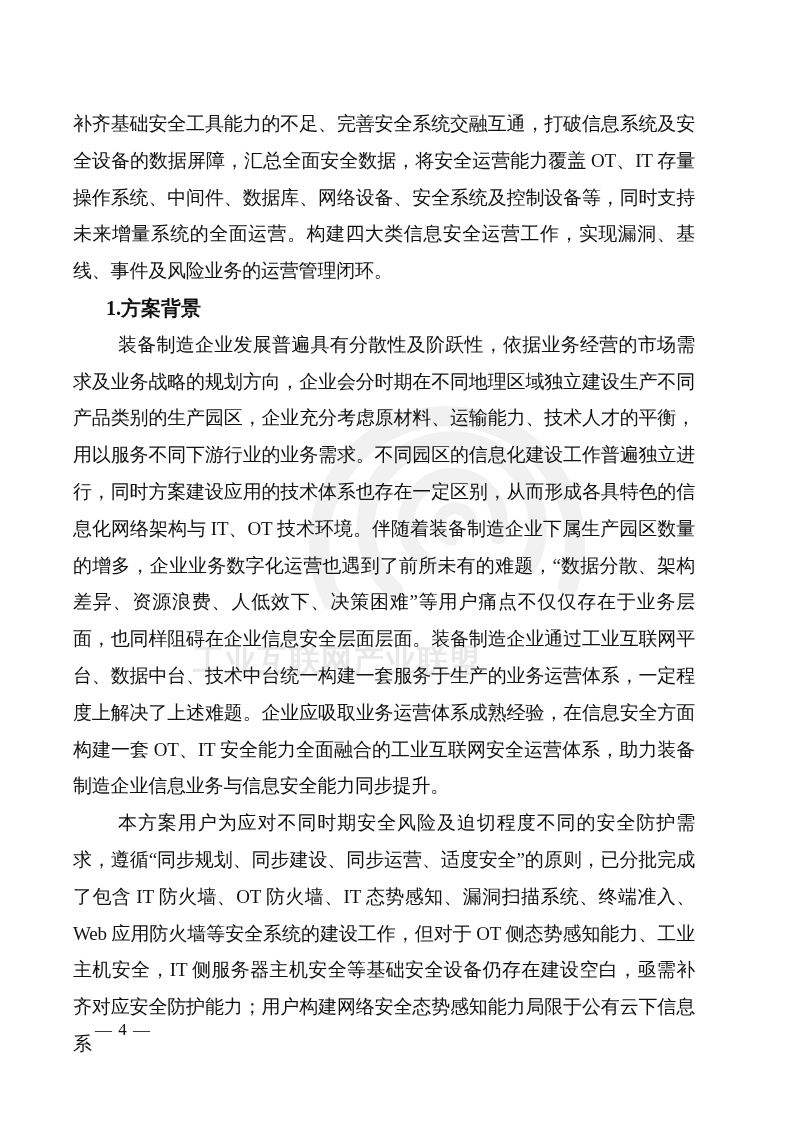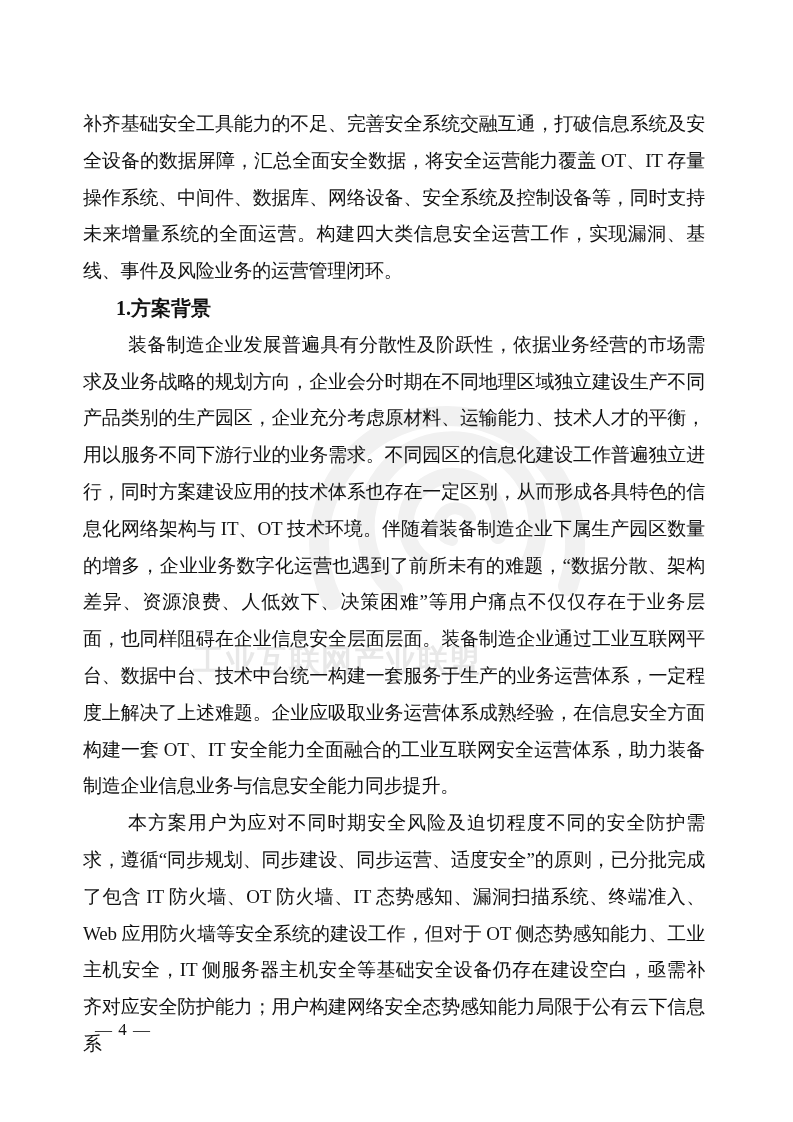--- a/index.html
+++ b/index.html
@@ -42,21 +42,21 @@
     font-weight: bold;
     letter-spacing: 0.5px;
     color: var(--watermark_text);
     white-space: nowrap;
   }
 
   
   .content {
     position: absolute;
     z-index: 1;
-    left: 83px;
+    left: 73px;
     top: 106px;
     width: 622px;
     color: var(--text);
     font-size: 19px;
     line-height: 36.8px;
     text-align: justify;
     text-justify: inter-ideograph;
     letter-spacing: -0.2px;
   }
   .content p {

